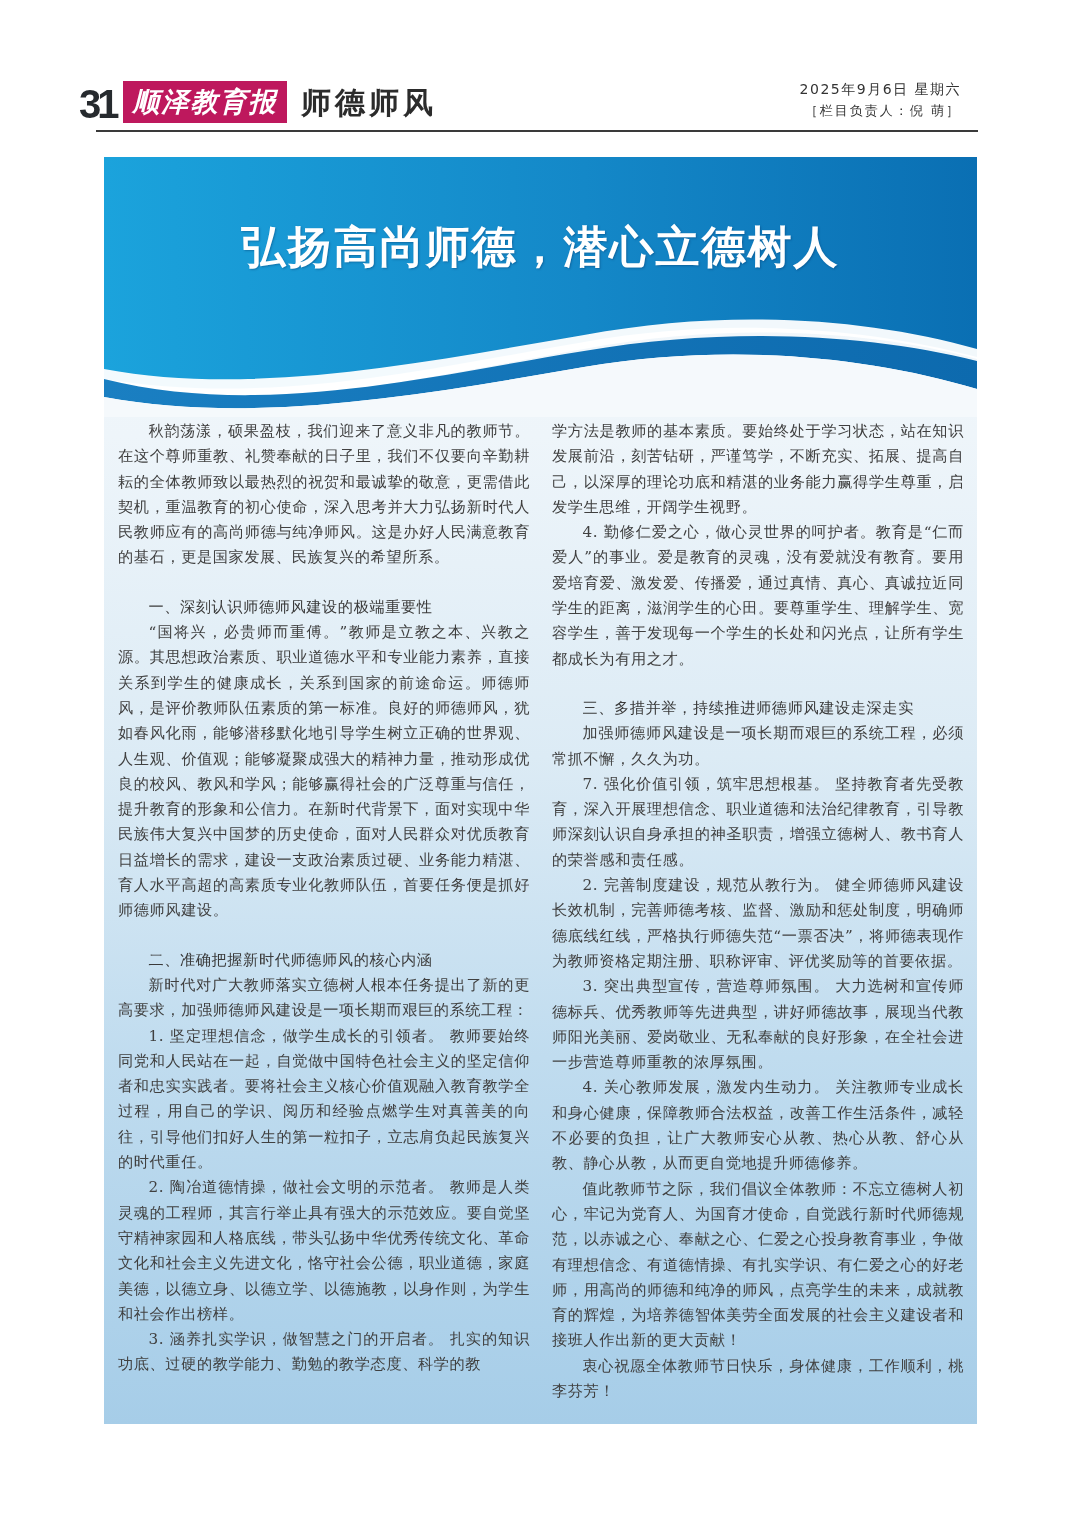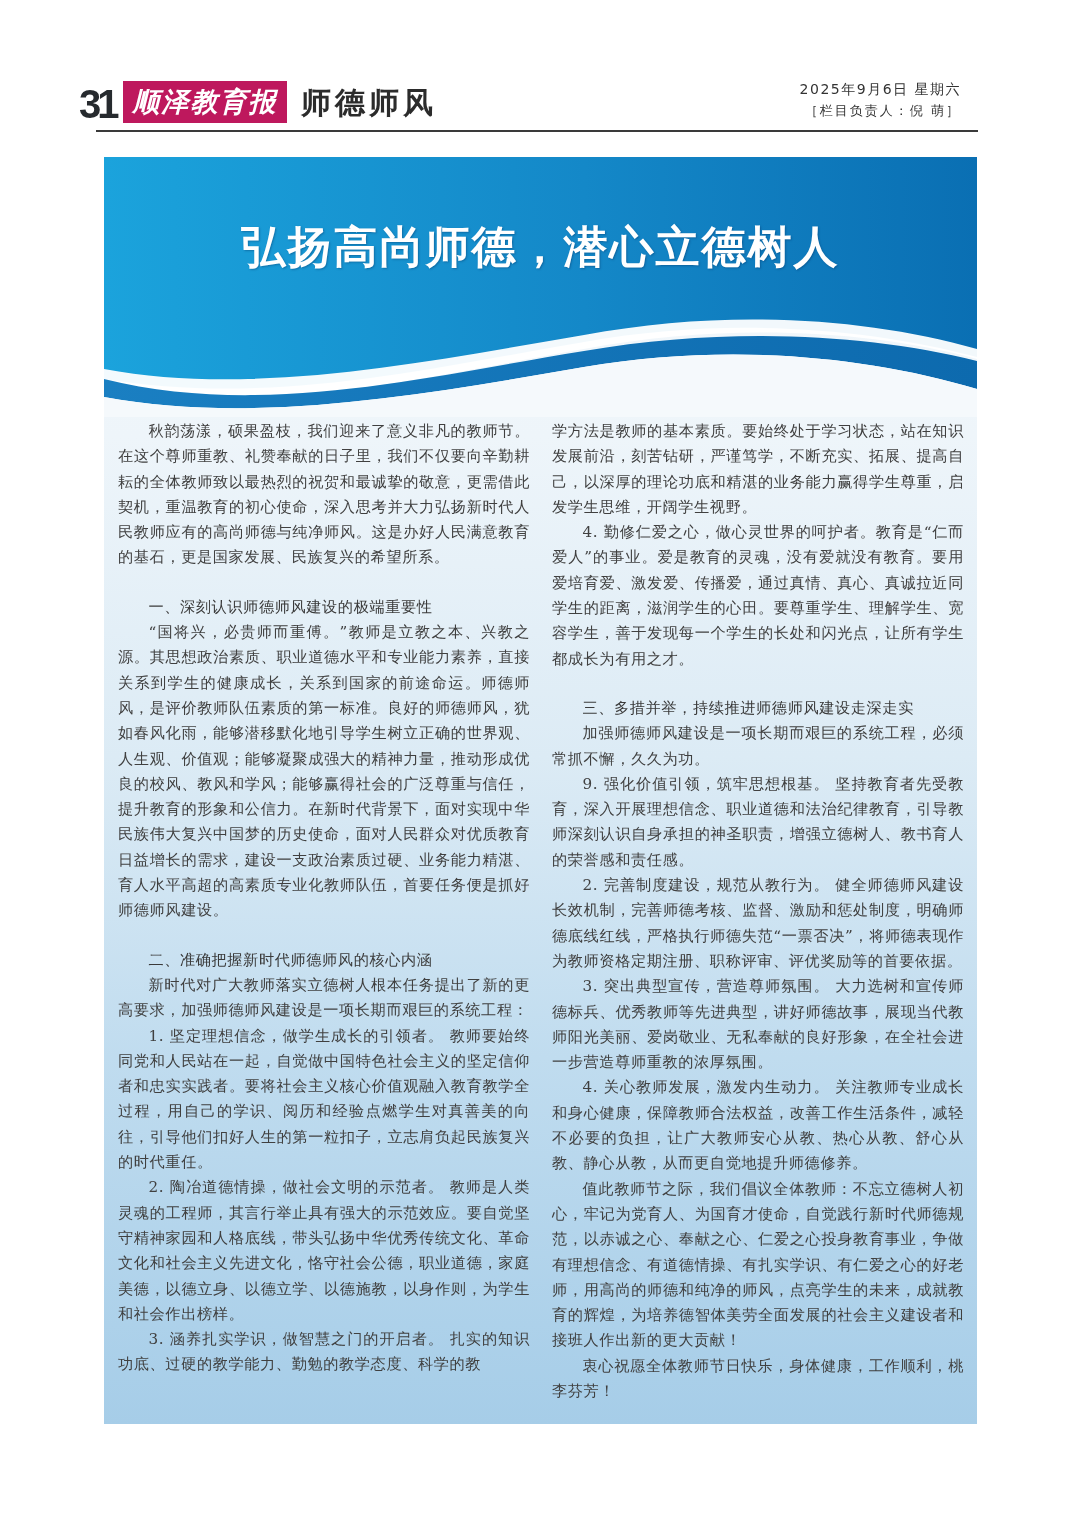--- a/index.html
+++ b/index.html
@@ -121,21 +121,21 @@
         <p class="">新时代对广大教师落实立德树人根本任务提出了新的更高要求，加强师德师风建设是一项长期而艰巨的系统工程：</p>
         <p class="">1. 坚定理想信念，做学生成长的引领者。 教师要始终同党和人民站在一起，自觉做中国特色社会主义的坚定信仰者和忠实实践者。要将社会主义核心价值观融入教育教学全过程，用自己的学识、阅历和经验点燃学生对真善美的向往，引导他们扣好人生的第一粒扣子，立志肩负起民族复兴的时代重任。</p>
         <p class="">2. 陶冶道德情操，做社会文明的示范者。 教师是人类灵魂的工程师，其言行举止具有强大的示范效应。要自觉坚守精神家园和人格底线，带头弘扬中华优秀传统文化、革命文化和社会主义先进文化，恪守社会公德，职业道德，家庭美德，以德立身、以德立学、以德施教，以身作则，为学生和社会作出榜样。</p>
         <p class="">3. 涵养扎实学识，做智慧之门的开启者。 扎实的知识功底、过硬的教学能力、勤勉的教学态度、科学的教</p>
       </div>
     <div class="col" id="col-right">
         <p class="cont">学方法是教师的基本素质。要始终处于学习状态，站在知识发展前沿，刻苦钻研，严谨笃学，不断充实、拓展、提高自己，以深厚的理论功底和精湛的业务能力赢得学生尊重，启发学生思维，开阔学生视野。</p>
         <p class="">4. 勤修仁爱之心，做心灵世界的呵护者。教育是“仁而爱人”的事业。爱是教育的灵魂，没有爱就没有教育。要用爱培育爱、激发爱、传播爱，通过真情、真心、真诚拉近同学生的距离，滋润学生的心田。要尊重学生、理解学生、宽容学生，善于发现每一个学生的长处和闪光点，让所有学生都成长为有用之才。</p>
         <p class="heading">三、多措并举，持续推进师德师风建设走深走实</p>
         <p class="">加强师德师风建设是一项长期而艰巨的系统工程，必须常抓不懈，久久为功。</p>
-        <p class="">9. 强化价值引领，筑牢思想根基。 坚持教育者先受教育，深入开展理想信念、职业道德和法治纪律教育，引导教师深刻认识自身承担的神圣职责，增强立德树人、教书育人的荣誉感和责任感。</p>
+        <p class="">7. 强化价值引领，筑牢思想根基。 坚持教育者先受教育，深入开展理想信念、职业道德和法治纪律教育，引导教师深刻认识自身承担的神圣职责，增强立德树人、教书育人的荣誉感和责任感。</p>
         <p class="">2. 完善制度建设，规范从教行为。 健全师德师风建设长效机制，完善师德考核、监督、激励和惩处制度，明确师德底线红线，严格执行师德失范“一票否决”，将师德表现作为教师资格定期注册、职称评审、评优奖励等的首要依据。</p>
         <p class="">3. 突出典型宣传，营造尊师氛围。 大力选树和宣传师德标兵、优秀教师等先进典型，讲好师德故事，展现当代教师阳光美丽、爱岗敬业、无私奉献的良好形象，在全社会进一步营造尊师重教的浓厚氛围。</p>
         <p class="">4. 关心教师发展，激发内生动力。 关注教师专业成长和身心健康，保障教师合法权益，改善工作生活条件，减轻不必要的负担，让广大教师安心从教、热心从教、舒心从教、静心从教，从而更自觉地提升师德修养。</p>
         <p class="">值此教师节之际，我们倡议全体教师：不忘立德树人初心，牢记为党育人、为国育才使命，自觉践行新时代师德规范，以赤诚之心、奉献之心、仁爱之心投身教育事业，争做有理想信念、有道德情操、有扎实学识、有仁爱之心的好老师，用高尚的师德和纯净的师风，点亮学生的未来，成就教育的辉煌，为培养德智体美劳全面发展的社会主义建设者和接班人作出新的更大贡献！</p>
         <p class="">衷心祝愿全体教师节日快乐，身体健康，工作顺利，桃李芬芳！</p>
       </div>
   </div>
 </article>
 
 </body></html>

